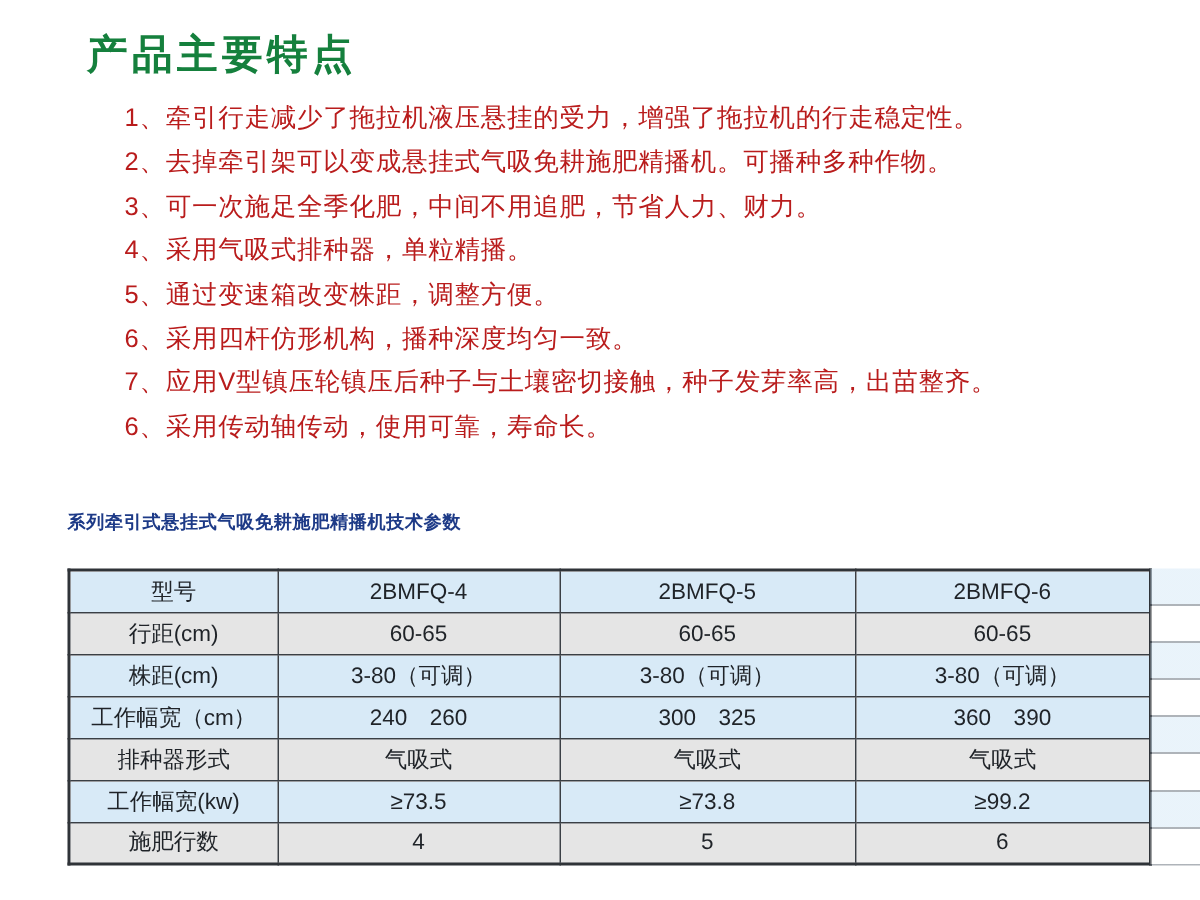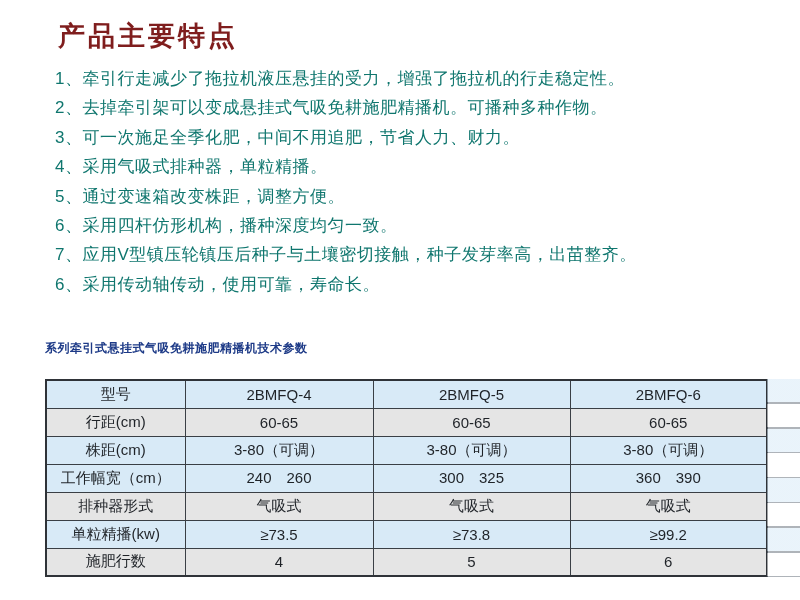--- a/index.html
+++ b/index.html
@@ -5,32 +5,33 @@
   * { margin: 0; padding: 0; box-sizing: border-box; }
   html, body { width: 800px; height: 600px; background: #ffffff; overflow: hidden; }
   body { font-family: "Liberation Sans", "DejaVu Sans", sans-serif; position: relative; }
 
   .page { position: absolute; left: 0; top: 0; width: 800px; height: 600px; background: #ffffff; }
 
   .title {
     position: absolute; left: 58px; top: 18px;
     font-family: "DejaVu Serif", "Liberation Serif", serif;
     font-size: 27px; font-weight: 700; letter-spacing: 3px;
-    color: #7f1d1d;
+    color: #15803d;
   }
 
   .features {
     position: absolute; left: 55px; top: 64px; width: 720px;
     list-style: none;
   }
   .features li {
     font-size: 17px; line-height: 29.4px;
-    color: #0f766e; font-weight: 500;
+    color: #b91c1c; font-weight: 500;
     letter-spacing: 0.5px;
     white-space: nowrap;
+    margin-left: 28px;
   }
 
   .table-heading {
     position: absolute; left: 45px; top: 340px;
     font-size: 12px; font-weight: 700;
     color: #1d3a87; letter-spacing: 0.5px;
   }
 
   table.spec {
     position: absolute; left: 45px; top: 379px;
@@ -117,21 +118,21 @@
         <td>300　325</td>
         <td>360　390</td>
       </tr>
       <tr class="plain">
         <td>排种器形式</td>
         <td>气吸式</td>
         <td>气吸式</td>
         <td>气吸式</td>
       </tr>
       <tr class="stripe">
-        <td>单粒精播(kw)</td>
+        <td>工作幅宽(kw)</td>
         <td>≥73.5</td>
         <td>≥73.8</td>
         <td>≥99.2</td>
       </tr>
       <tr class="plain">
         <td>施肥行数</td>
         <td>4</td>
         <td>5</td>
         <td>6</td>
       </tr>

